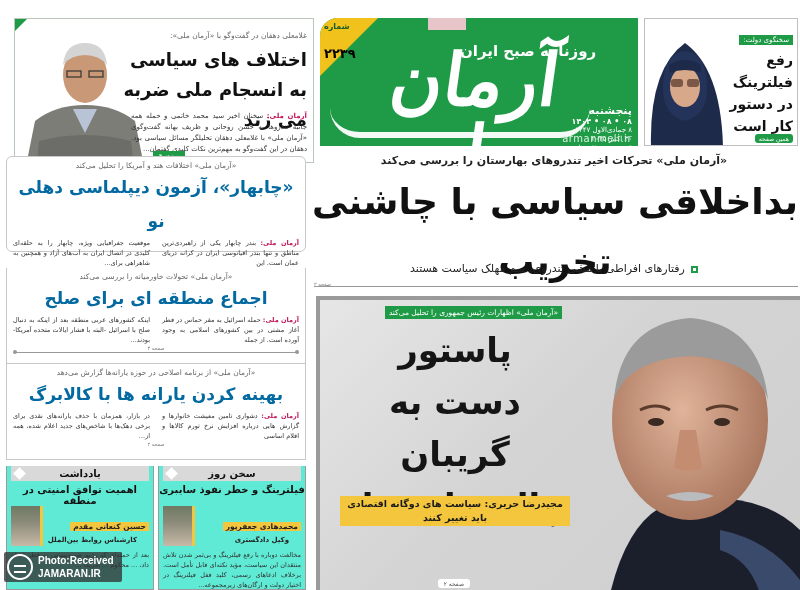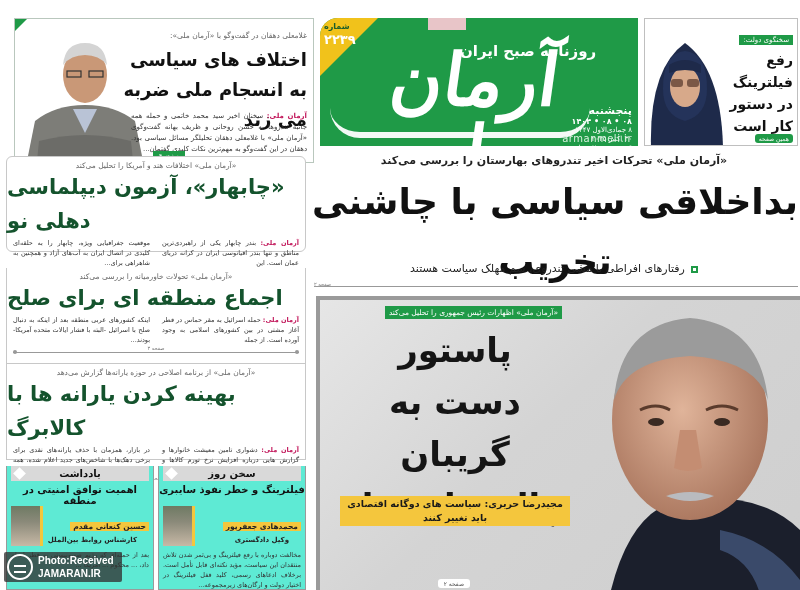--- a/index.html
+++ b/index.html
@@ -6,21 +6,21 @@
   html, body { width: 800px; height: 590px; overflow: hidden; background: #ffffff; }
   body { font-family: "DejaVu Sans", sans-serif; direction: rtl; position: relative; color: #1a1a1a; }
 
   .abs { position: absolute; }
 
   
   .masthead { left: 320px; top: 18px; width: 318px; height: 128px; background: #1f9a47; border-radius: 18px 0 0 0; overflow: hidden; }
   .masthead .issue-corner { position: absolute; left: 0; top: 0; width: 0; height: 0;
     border-top: 58px solid #f1c21b; border-right: 58px solid transparent; }
   .masthead .issue-label { position: absolute; left: 4px; top: 4px; font-size: 8px; color: #1a5d2a; direction: rtl; font-weight: bold; }
-  .masthead .issue-num { position: absolute; left: 4px; top: 14px; font-size: 13px; color: #ffffff; font-weight: bold; direction: ltr; }
+  .masthead .issue-num { position: absolute; left: 4px; top: 28px; font-size: 13px; color: #000000; font-weight: bold; direction: ltr; }
   .masthead .tagline { position: absolute; left: 140px; top: 24px; font-size: 15px; color: #ffffff; font-weight: bold; }
   .masthead .logo { position: absolute; left: 30px; top: 26px; width: 240px; font-family: "DejaVu Serif", serif; font-size: 72px; line-height: 1; color: #ffffff; font-weight: bold; text-align: center; letter-spacing: -2px; transform: skewX(-8deg); }
   .masthead .logo-swoosh { position: absolute; left: 10px; top: 90px; width: 260px; height: 30px; border-bottom: 6px solid #ffffff; border-radius: 0 0 130px 130px; opacity: .95; }
   .masthead .date-block { position: absolute; right: 6px; top: 86px; width: 90px; text-align: right; color: #ffffff; }
   .masthead .weekday { font-size: 11px; font-weight: bold; color: #ffffff; }
   .masthead .date-line { font-size: 7px; line-height: 9px; color: #ffffff; }
   .masthead .date-line.big { font-size: 8px; font-weight: bold; color: #ffffff; direction: ltr; text-align: right; }
   .masthead .site { position: absolute; right: 6px; bottom: 2px; font-size: 10px; color: #d9f1df; direction: ltr; letter-spacing: 0.5px; }
   .masthead .plus-mark { position: absolute; left: 108px; top: -2px; width: 38px; height: 14px; background: #e8c5c8; }
 
@@ -54,21 +54,21 @@
   .pz-box .kicker { position: absolute; right: 238px; top: 6px; background: #1f9a47; color: #fff; font-size: 7.5px; padding: 2px 4px; }
   .pz-box .headline { position: absolute; right: 230px; top: 24px; width: 230px; text-align: center; font-size: 34px; line-height: 52px; font-weight: bold; color: #151515; }
   .pz-box .quotes { position: absolute; right: 230px; top: 196px; width: 230px; text-align: center; }
   .pz-box .quote { display: inline-block; background: #f4c63d; color: #1a1a1a; font-size: 9.5px; font-weight: bold; padding: 1px 3px; margin-bottom: 8px; line-height: 14px; }
   .pz-box .photo { position: absolute; right: 0; top: 0; width: 230px; height: 294px; }
   .pz-box .page-tag { position: absolute; right: 330px; bottom: 2px; background: #ffffff; color: #555; font-size: 6px; padding: 1px 6px; border-radius: 3px; }
 
   
   .story { left: 6px; width: 300px; border: 1px solid #c8c8c8; background: #ffffff; }
   .story .kicker { text-align: center; font-size: 7.5px; color: #666; margin-top: 4px; }
-  .story .headline { text-align: left; font-size: 21px; line-height: 34px; font-weight: bold; color: #14532d; }
+  .story .headline { text-align: center; font-size: 17px; line-height: 34px; font-weight: bold; color: #0369a1; }
   .story .cols { display: flex; gap: 12px; padding: 0 6px; }
   .story .col { flex: 1; font-size: 6.5px; line-height: 10px; color: #333; text-align: justify; }
   .story .col .src { color: #c2185b; font-weight: bold; }
   .story .page { text-align: center; font-size: 5px; color: #777; }
   .story .rule { margin: 1px 6px 0; height: 1px; background: #999; position: relative; }
   .story .rule::before, .story .rule::after { content: ""; position: absolute; top: -2px; width: 4px; height: 4px; background: #999; border-radius: 50%; }
   .story .rule::before { left: 0; } .story .rule::after { right: 0; }
   .story-1 { top: 156px; height: 96px; border-radius: 6px; }
   .story-2 { top: 268px; height: 96px; border-top: none; }
   .story-3 { top: 364px; height: 96px; border-top: none; }

